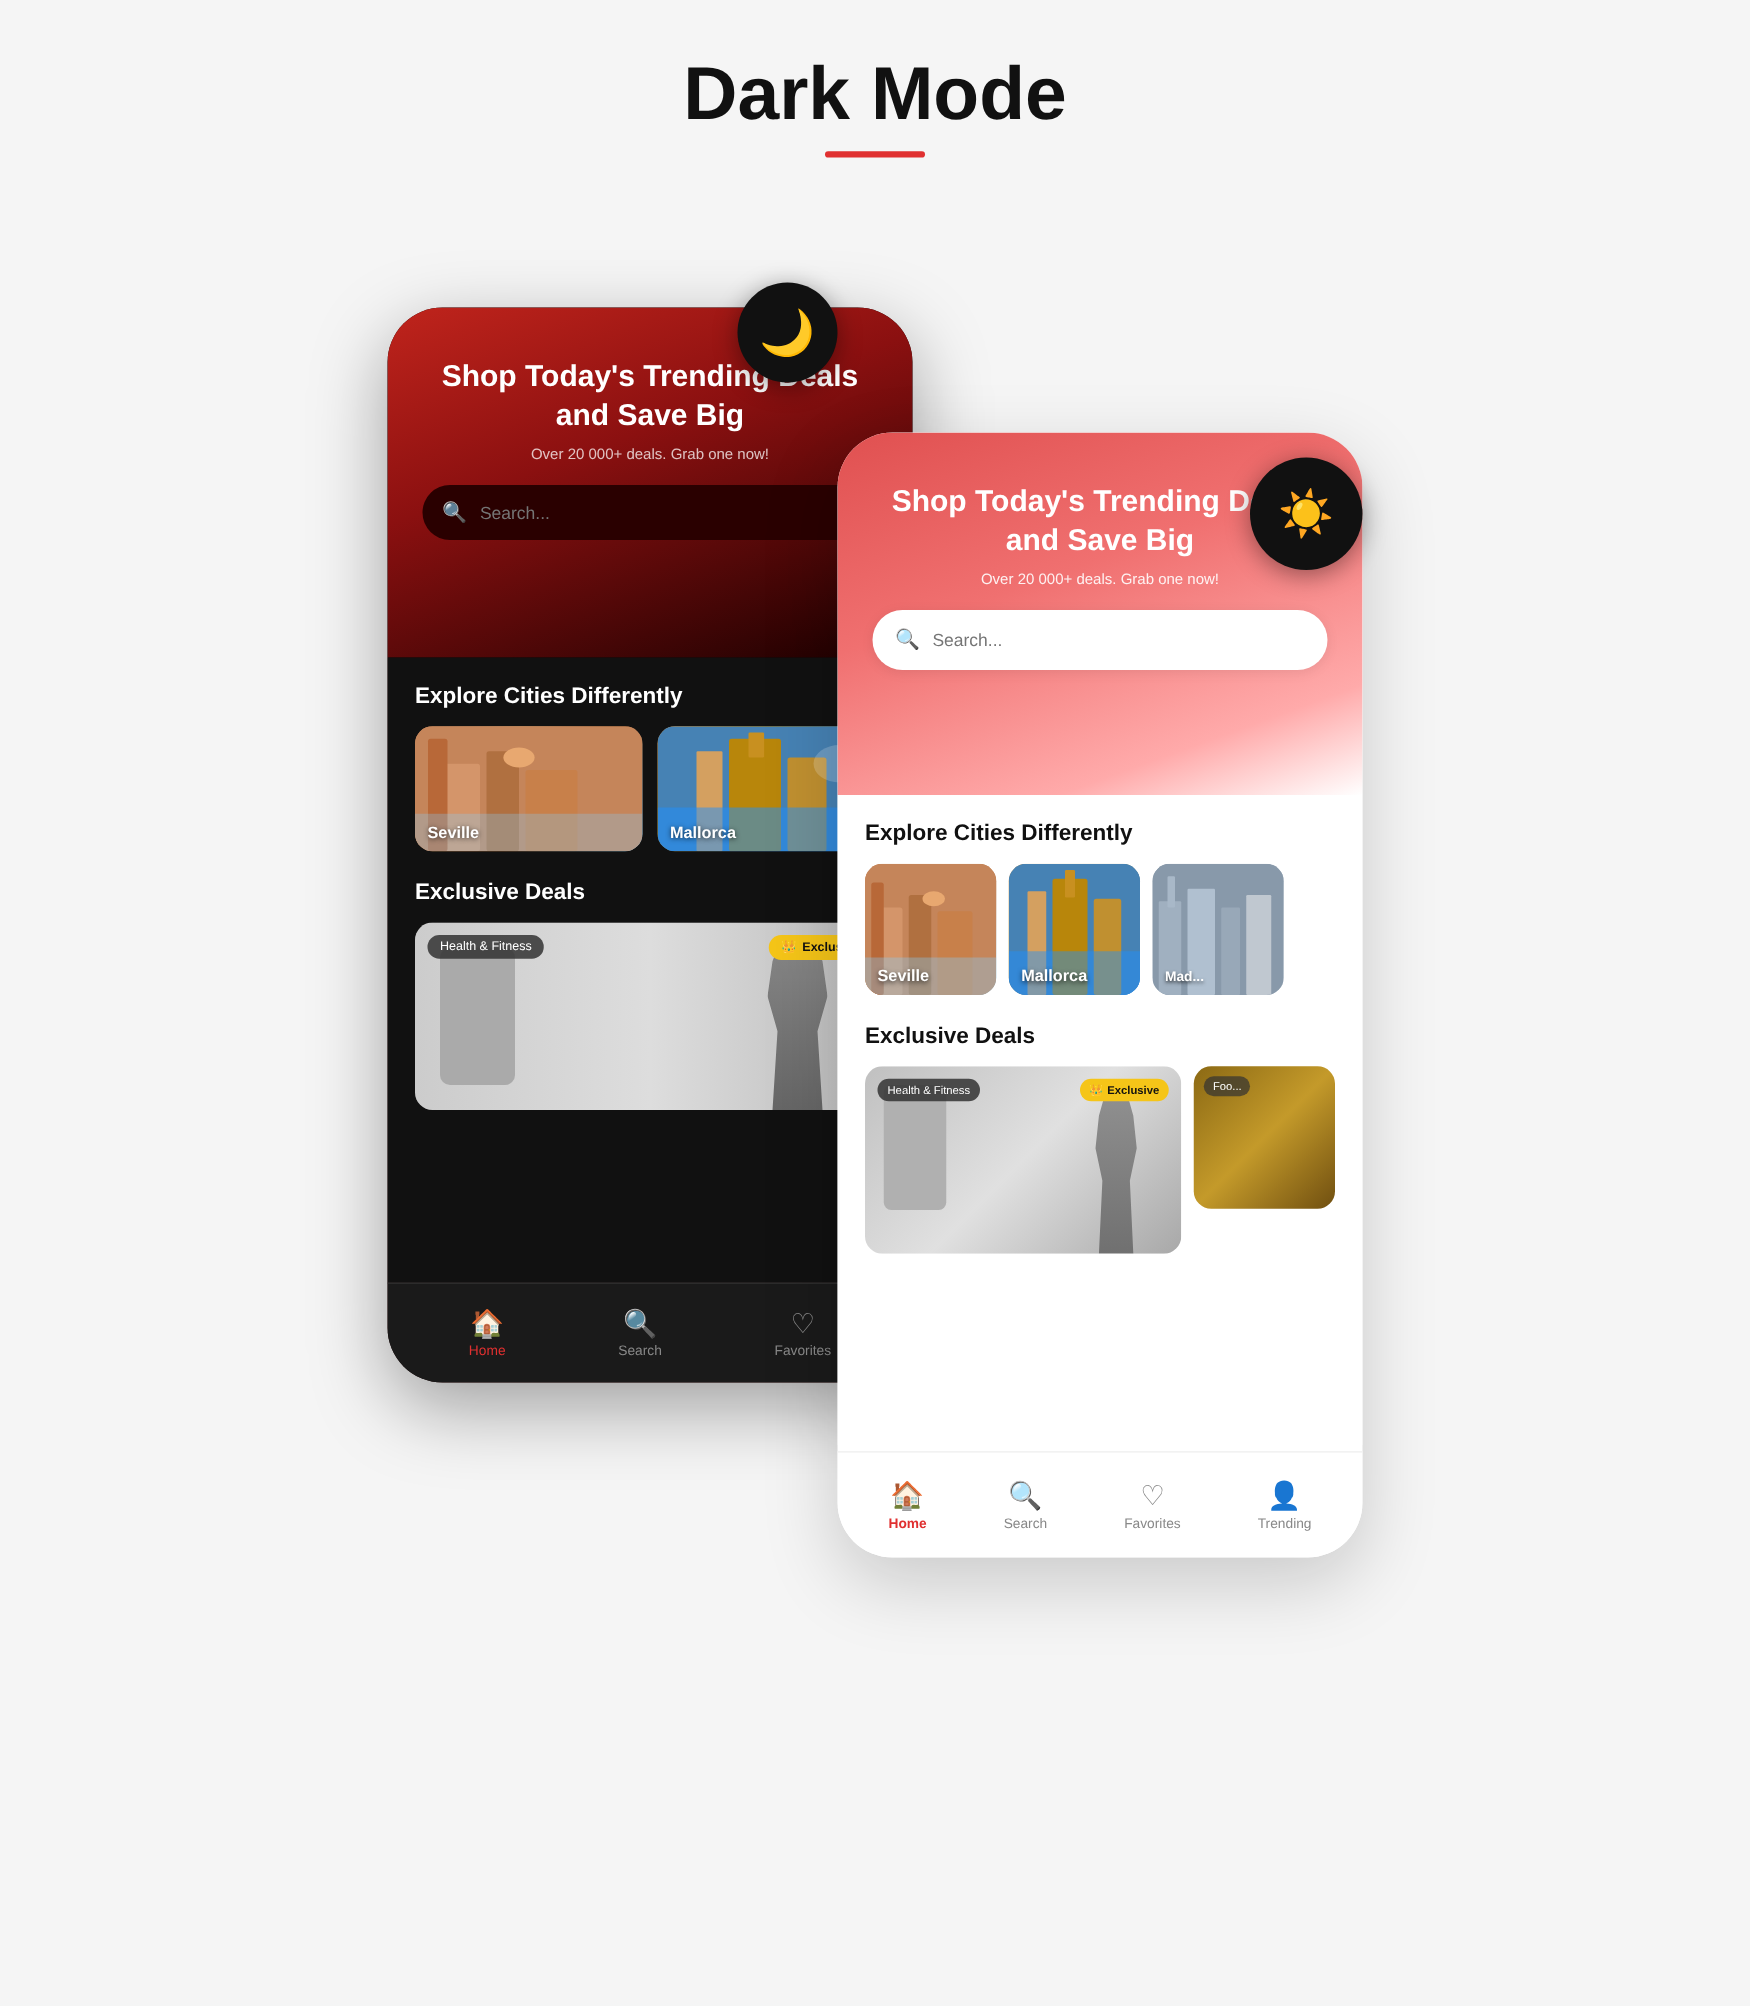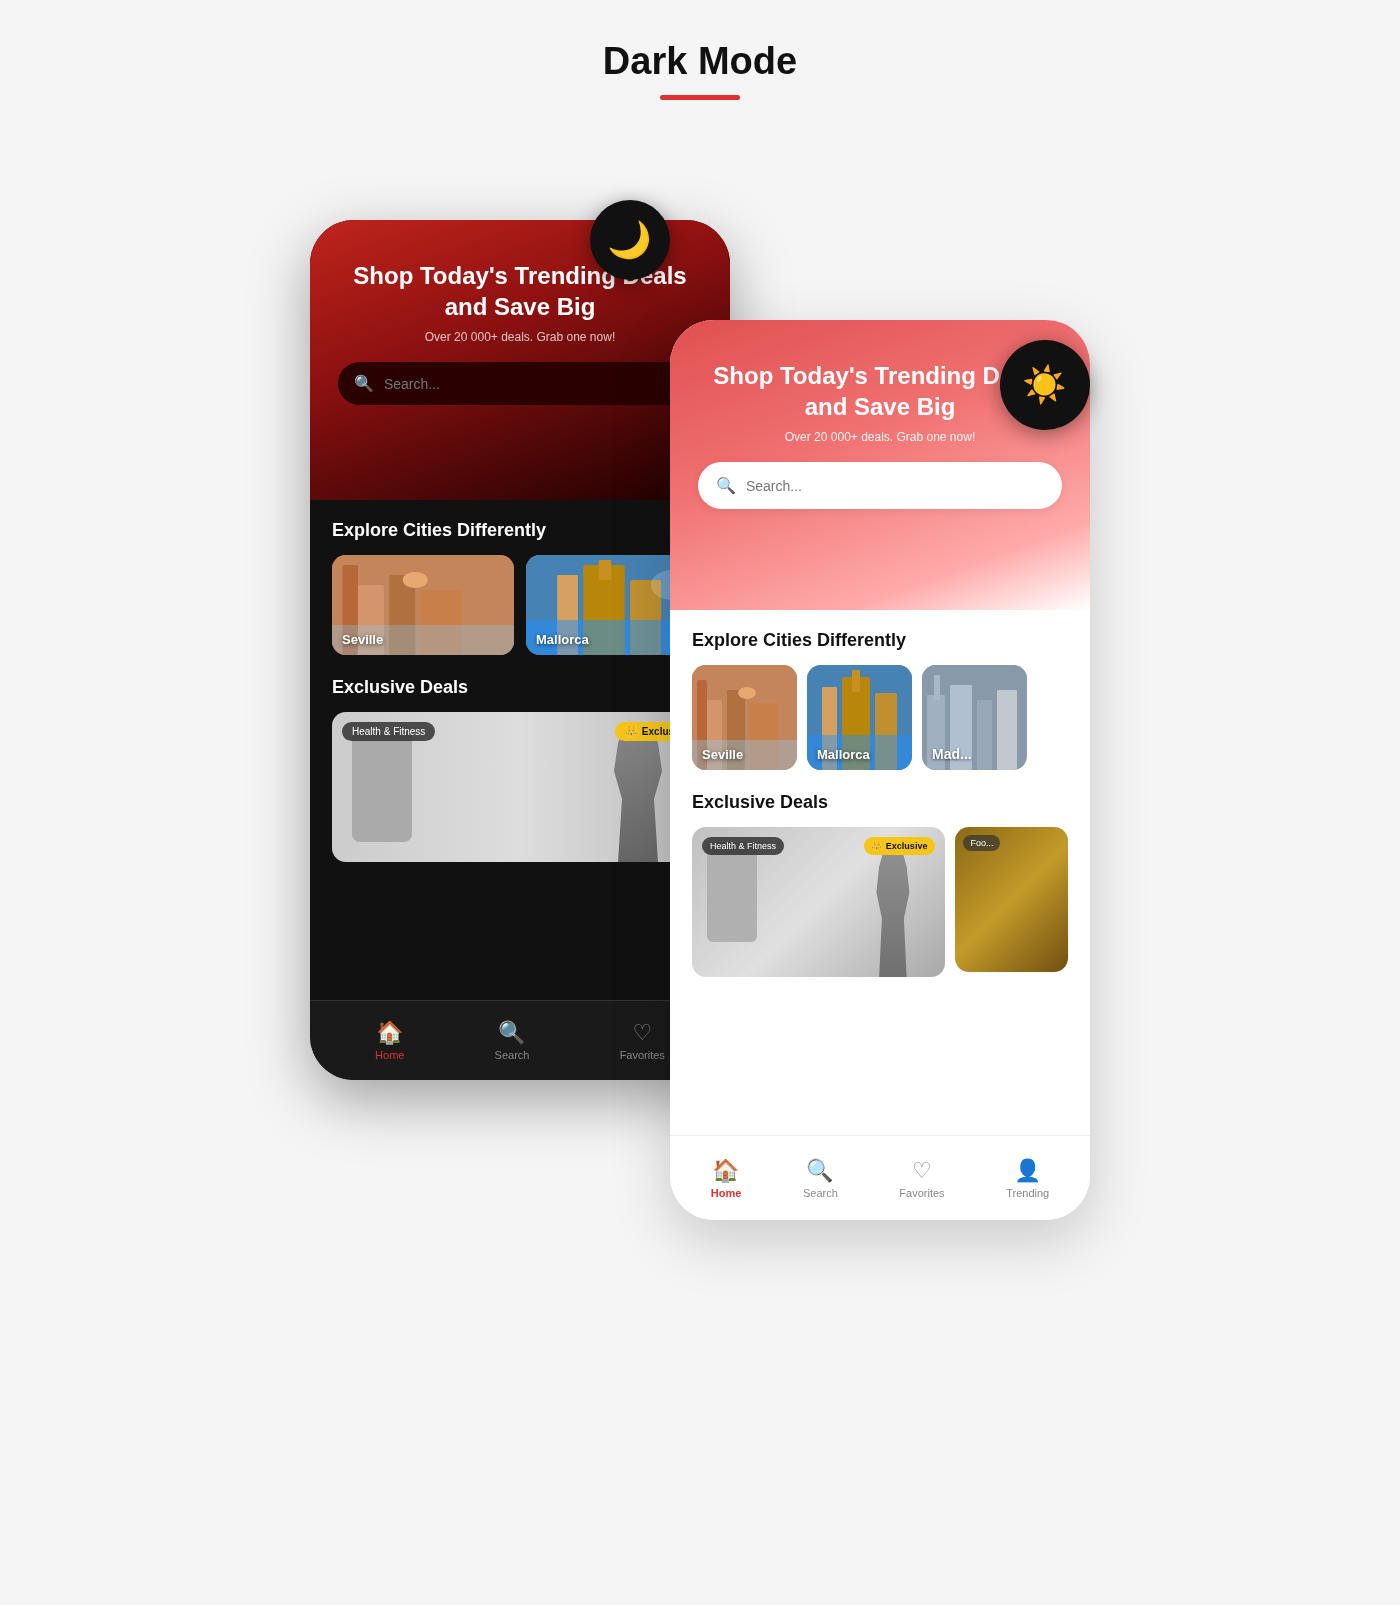--- a/index.html
+++ b/index.html
@@ -6,21 +6,21 @@
     body {
       background: #f5f5f5;
       font-family: -apple-system, BlinkMacSystemFont, 'Segoe UI', sans-serif;
       display: flex;
       flex-direction: column;
       align-items: center;
       min-height: 100vh;
       padding: 40px 20px;
     }
     .page-title {
-      font-size: 38px;
+      font-size: 60px;
       font-weight: 800;
       color: #111;
       margin-bottom: 12px;
     }
     .title-underline {
       width: 80px;
       height: 5px;
       background: #e03030;
       border-radius: 3px;
       margin-bottom: 60px;
@@ -466,37 +466,37 @@
         </div>
         <div class="city-card-light city-madrid-light">
           <svg width="100%" height="100%" viewBox="0 0 105 105" preserveAspectRatio="none">
             <rect x="0" y="0" width="105" height="105" fill="#8899aa"></rect>
             <rect x="5" y="30" width="18" height="75" fill="#a0b0c0" rx="1"></rect>
             <rect x="28" y="20" width="22" height="85" fill="#b0c0d0" rx="1"></rect>
             <rect x="55" y="35" width="15" height="70" fill="#98a8b8" rx="1"></rect>
             <rect x="75" y="25" width="20" height="80" fill="#c0c8d0" rx="1"></rect>
             <rect x="12" y="10" width="6" height="25" fill="#a8b8c8" rx="1"></rect>
           </svg>
-          <div class="city-label" style="position:absolute;bottom:8px;left:10px;color:#fff;font-size:14px;font-weight:700;text-shadow:0 1px 3px rgba(0,0,0,0.7);">Mad...</div>
+          <div class="city-label" style="position:absolute;bottom:8px;left:10px;color:#fff;font-size:11px;font-weight:700;text-shadow:0 1px 3px rgba(0,0,0,0.7);">Mad...</div>
         </div>
       </div>
       <div class="section-title-light">Exclusive Deals</div>
       <div style="display:flex;gap:10px;">
         <div class="deal-card-light" style="flex:1.8;height:150px;border-radius:14px;overflow:hidden;position:relative;">
           <div class="deal-fitness-bg" style="width:100%;height:100%;background:linear-gradient(135deg,#c0c0c0 0%,#e0e0e0 50%,#a8a8a8 100%);position:relative;">
             <div style="position:absolute;left:15px;top:15px;width:50px;height:100px;background:#b0b0b0;border-radius:6px;"></div>
             <div style="position:absolute;right:25px;bottom:0;width:55px;height:130px;background:linear-gradient(to bottom,#909090 0%,#707070 100%);clip-path:polygon(35% 0%,65% 0%,75% 15%,80% 35%,70% 55%,75% 100%,25% 100%,30% 55%,20% 35%,25% 15%);"></div>
             <div class="badge-health" style="position:absolute;top:10px;left:10px;background:rgba(50,50,50,0.85);color:#fff;font-size:9px;padding:4px 8px;border-radius:20px;">Health &amp; Fitness</div>
             <div class="badge-exclusive" style="position:absolute;top:10px;right:10px;background:#f5c518;color:#111;font-size:9px;font-weight:700;padding:4px 8px;border-radius:20px;display:flex;align-items:center;gap:3px;">
               <span>👑</span>
               <span>Exclusive</span>
             </div>
           </div>
         </div>
-        <div class="deal-card-light" style="flex:0.8;height:145px;border-radius:14px;overflow:hidden;position:relative;background:linear-gradient(135deg,#8b6914 0%,#c49a2a 50%,#704f10 100%);">
+        <div class="deal-card-light" style="flex:0.8;height:114px;border-radius:14px;overflow:hidden;position:relative;background:linear-gradient(135deg,#8b6914 0%,#c49a2a 50%,#704f10 100%);">
           <div style="position:absolute;top:8px;left:8px;background:rgba(50,50,50,0.7);color:#fff;font-size:9px;padding:3px 7px;border-radius:15px;">Foo...</div>
         </div>
       </div>
     </div>
     <div class="bottom-nav-light">
       <div class="nav-item nav-active-light">
         <span class="nav-icon" style="font-size:22px;">🏠</span>
         <span class="nav-label nav-active-light" style="font-size:11px;font-weight:600;">Home</span>
       </div>
       <div class="nav-item nav-inactive-light">

